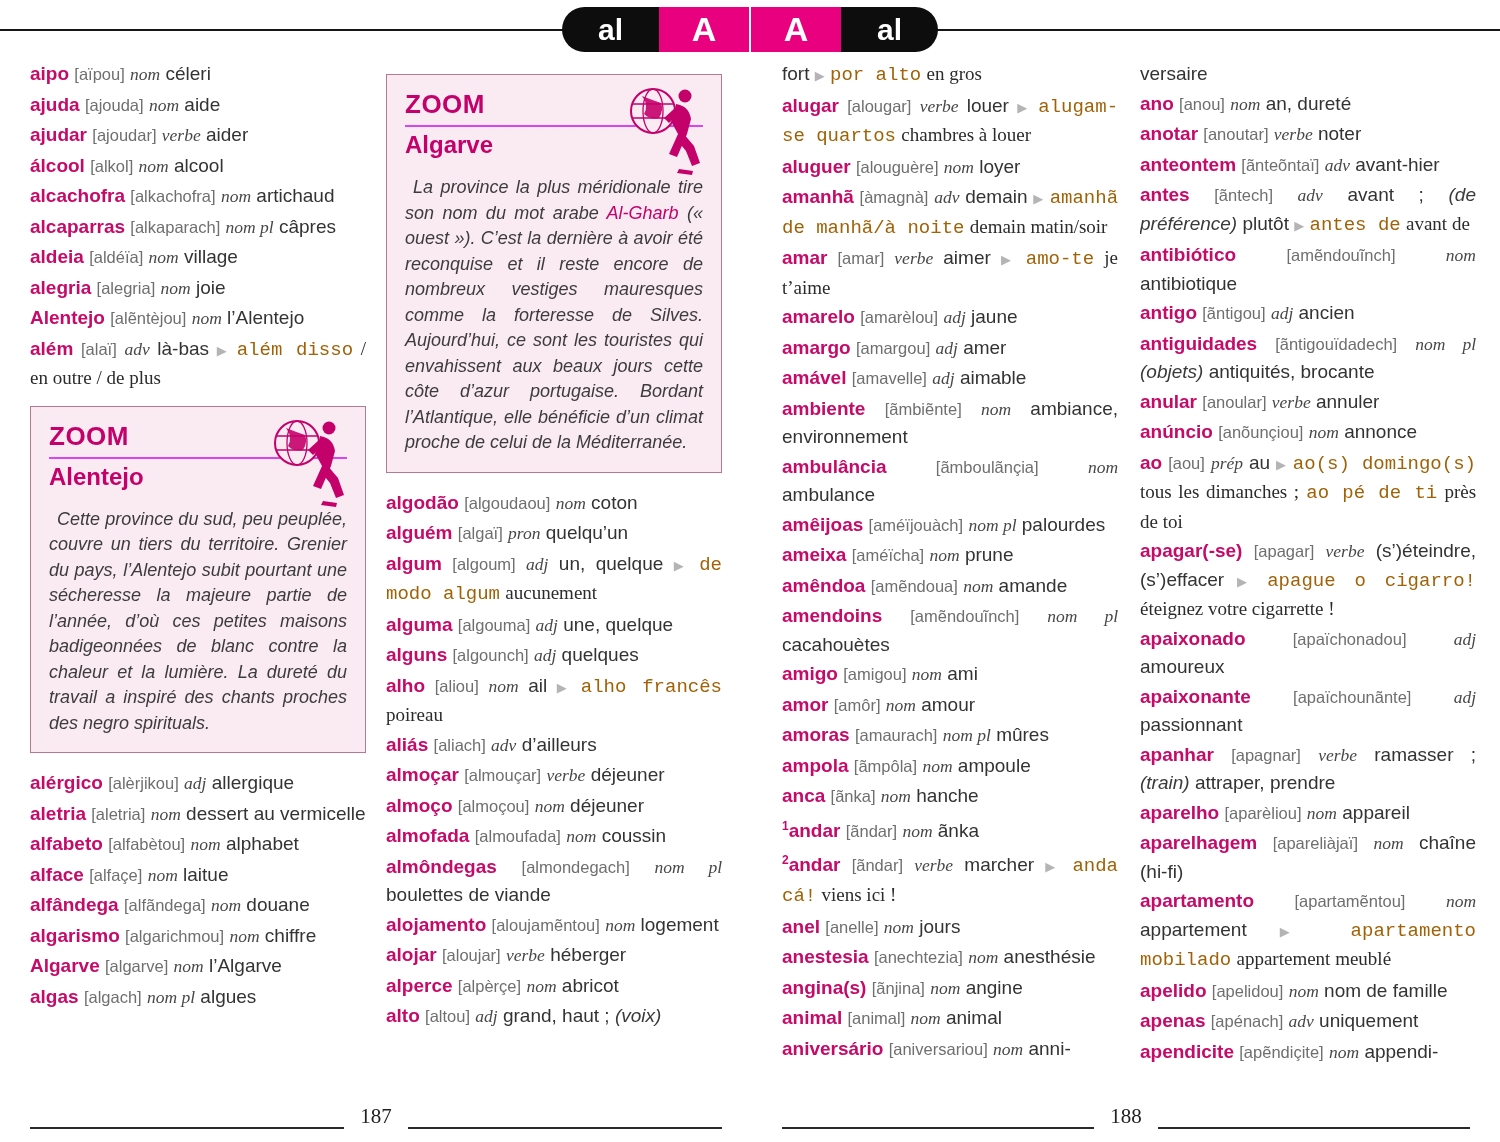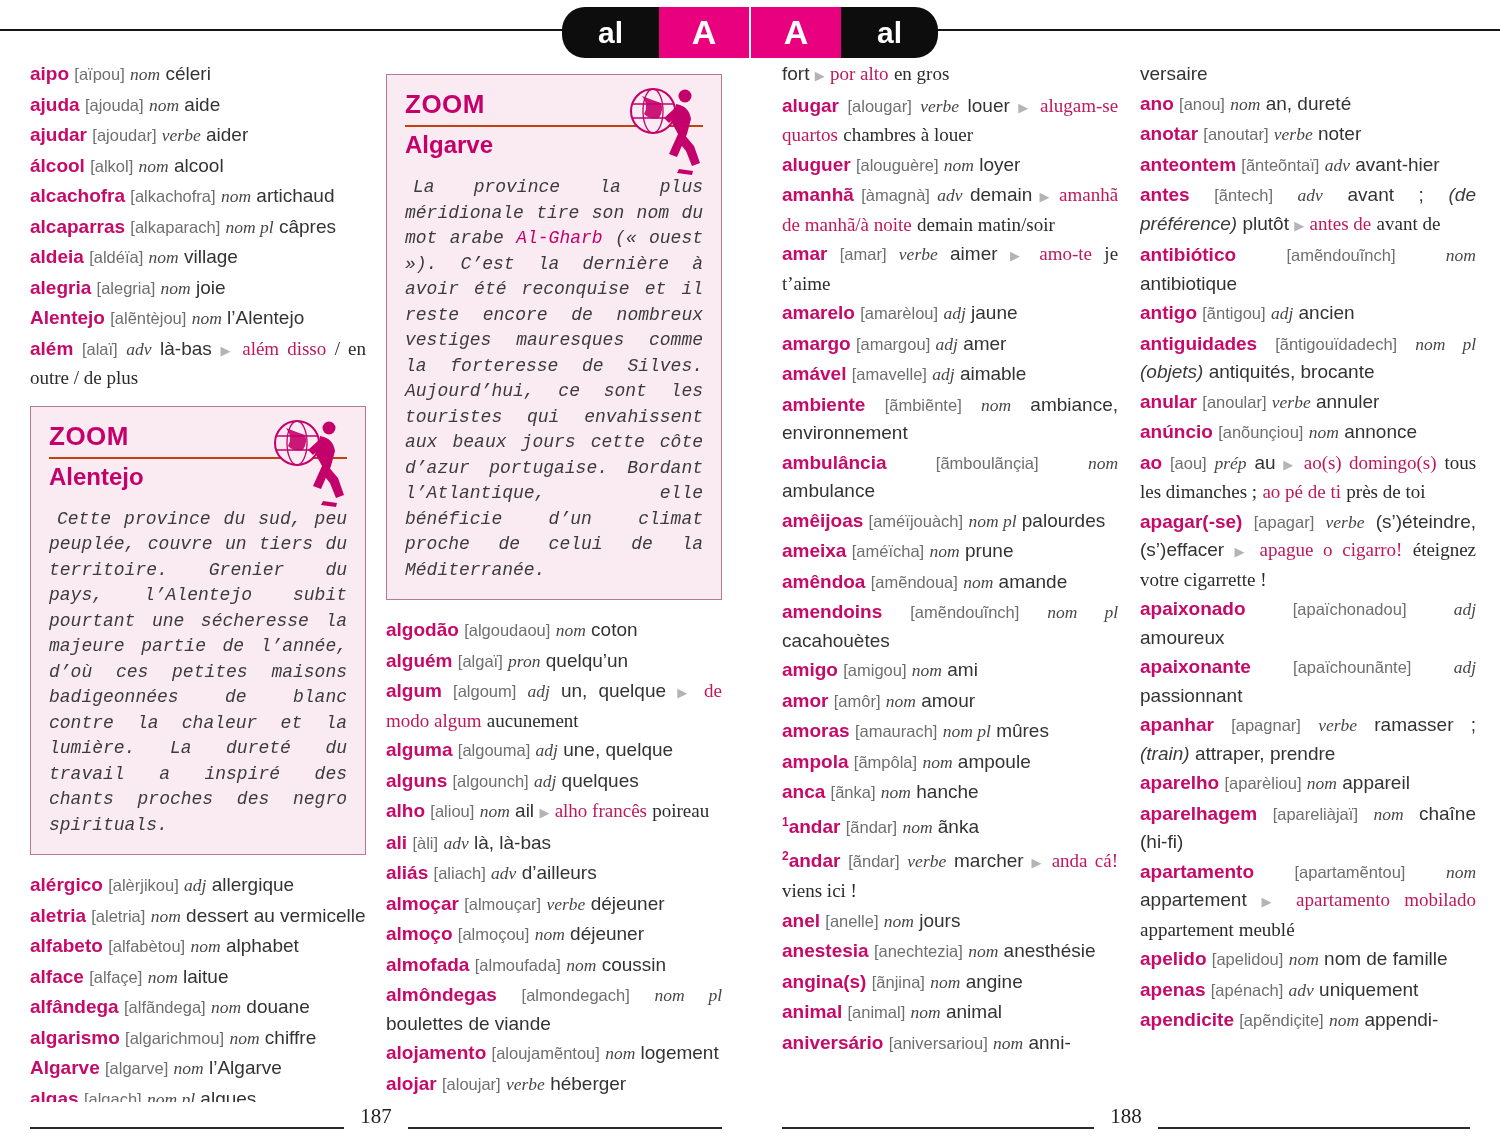--- a/index.html
+++ b/index.html
@@ -1,45 +1,45 @@
 <!DOCTYPE html>
 <html><head>
 <meta charset="utf-8">
 <style>
   html,body{margin:0;padding:0;background:#ffffff;}
   .page{position:relative;width:1500px;height:1142px;background:#ffffff;overflow:hidden;
         font-family:"Liberation Sans",sans-serif;}
   .top-rule{position:absolute;top:29px;left:0;right:0;height:2px;background:#161616;}
   
   .tab-pill{position:absolute;top:7px;left:50%;transform:translateX(-50%);display:flex;
-            height:51px;border-radius:23px;overflow:hidden;z-index:5;}
+            height:45px;border-radius:23px;overflow:hidden;z-index:5;}
   .seg{display:flex;align-items:center;justify-content:center;color:#fff;
        font-family:"Liberation Sans",sans-serif;font-weight:700;}
   .seg.black{background:#0d0d0d;width:97px;font-size:30px;}
   .seg.pink{background:#e8007f;width:90px;font-size:34px;}
   .seg.pink.first{border-right:2px solid #ffffff;}
   
   .col{position:absolute;top:60px;width:336px;height:1042px;overflow:hidden;}
   .entry{margin:0 0 2px 0;font-size:19px;line-height:27.5px;color:#333;text-align:justify;}
   .hw{font-weight:700;color:#c60a6a;}
   .sup{font-weight:700;color:#c60a6a;vertical-align:super;font-size:12px;}
   .ph{color:#6f6f6f;font-size:16.5px;}
   .gr{font-family:"Liberation Serif",serif;font-style:italic;color:#474747;font-size:17.5px;}
   .tr{color:#333;}
   .trs{font-family:"Liberation Serif",serif;color:#2b2b2b;}
-  .ex{font-family:Liberation Serif, serif;color:#be185d;}
+  .ex{font-family:Liberation Mono, monospace;color:#a16207;}
   .itp{font-style:italic;color:#3a3a3a;}
   .arrow{color:#b5b3b5;font-size:13px;}
   
   .zoombox{position:relative;background:#faeaf2;border:1px solid #b7798f;
            padding:14px 18px 16px 18px;margin:14px 0 16px 0;}
   .zb-title{font-weight:700;font-size:26px;color:#c4006a;letter-spacing:.5px;
-            padding-bottom:5px;border-bottom:2px solid #c2410c;margin-bottom:4px;}
+            padding-bottom:5px;border-bottom:2px solid #d946ef;margin-bottom:4px;}
   .zb-sub{font-weight:700;font-size:24px;color:#c4006a;margin-bottom:16px;}
-  .zb-body{font-family:Liberation Mono, monospace;font-style:italic;font-size:18px;
+  .zb-body{font-family:Liberation Sans, sans-serif;font-style:italic;font-size:18px;
            line-height:25.5px;color:#3c3c3c;text-align:justify;text-indent:8px;}
   .zb-body .hl{color:#c4006a;}
   .zb-globe{position:absolute;top:8px;right:10px;}
   
   .footer{position:absolute;top:1104px;display:flex;align-items:flex-end;}
   .fline{flex:1;height:2px;background:#2a2a2a;}
   .pagenum{font-family:"Liberation Serif",serif;font-size:21px;color:#222;margin:0 16px;}
 </style>
 </head>
 <body>
@@ -106,21 +106,20 @@
     <path d="M56 86 l14 2 -1 4 -15-2 z" fill="#c4006a"></path>
   </svg>
 <div class="zb-body"><span>La province la plus méridionale tire son nom du mot arabe </span><span class="hl">Al-Gharb</span><span> (« ouest »). C’est la dernière à avoir été reconquise et il reste encore de nombreux vestiges mauresques comme la forteresse de Silves. Aujourd’hui, ce sont les touristes qui envahissent aux beaux jours cette côte d’azur portugaise. Bordant l’Atlantique, elle bénéficie d’un climat proche de celui de la Méditerranée.</span></div>
       </div>
       <p class="entry"><span class="hw">algodão</span> <span class="ph">[algoudaou]</span> <span class="gr">nom</span> <span class="tr">coton</span></p>
       <p class="entry"><span class="hw">alguém</span> <span class="ph">[algaï]</span> <span class="gr">pron</span> <span class="tr">quelqu’un</span></p>
       <p class="entry"><span class="hw">algum</span> <span class="ph">[algoum]</span> <span class="gr">adj</span> <span class="tr">un, quelque</span> <span class="arrow">▶</span> <span class="ex">de modo algum</span> <span class="trs">aucunement</span></p>
       <p class="entry"><span class="hw">alguma</span> <span class="ph">[algouma]</span> <span class="gr">adj</span> <span class="tr">une, quelque</span></p>
       <p class="entry"><span class="hw">alguns</span> <span class="ph">[algounch]</span> <span class="gr">adj</span> <span class="tr">quelques</span></p>
       <p class="entry"><span class="hw">alho</span> <span class="ph">[aliou]</span> <span class="gr">nom</span> <span class="tr">ail</span> <span class="arrow">▶</span> <span class="ex">alho francês</span> <span class="trs">poireau</span></p>
-      <p class="entry"><span class="hw">ali</span> <span class="ph">[àli]</span> <span class="gr">adv</span> <span class="tr">là, là-bas</span></p>
       <p class="entry"><span class="hw">aliás</span> <span class="ph">[aliach]</span> <span class="gr">adv</span> <span class="tr">d’ailleurs</span></p>
       <p class="entry"><span class="hw">almoçar</span> <span class="ph">[almouçar]</span> <span class="gr">verbe</span> <span class="tr">déjeuner</span></p>
       <p class="entry"><span class="hw">almoço</span> <span class="ph">[almoçou]</span> <span class="gr">nom</span> <span class="tr">déjeuner</span></p>
       <p class="entry"><span class="hw">almofada</span> <span class="ph">[almoufada]</span> <span class="gr">nom</span> <span class="tr">coussin</span></p>
       <p class="entry"><span class="hw">almôndegas</span> <span class="ph">[almondegach]</span> <span class="gr">nom pl</span> <span class="tr">boulettes de viande</span></p>
       <p class="entry"><span class="hw">alojamento</span> <span class="ph">[aloujamẽntou]</span> <span class="gr">nom</span> <span class="tr">logement</span></p>
       <p class="entry"><span class="hw">alojar</span> <span class="ph">[aloujar]</span> <span class="gr">verbe</span> <span class="tr">héberger</span></p>
       <p class="entry"><span class="hw">alperce</span> <span class="ph">[alpèrçe]</span> <span class="gr">nom</span> <span class="tr">abricot</span></p>
       <p class="entry"><span class="hw">alto</span> <span class="ph">[altou]</span> <span class="gr">adj</span> <span class="tr">grand, haut ;</span> <span class="itp">(voix)</span></p>
     </div>

